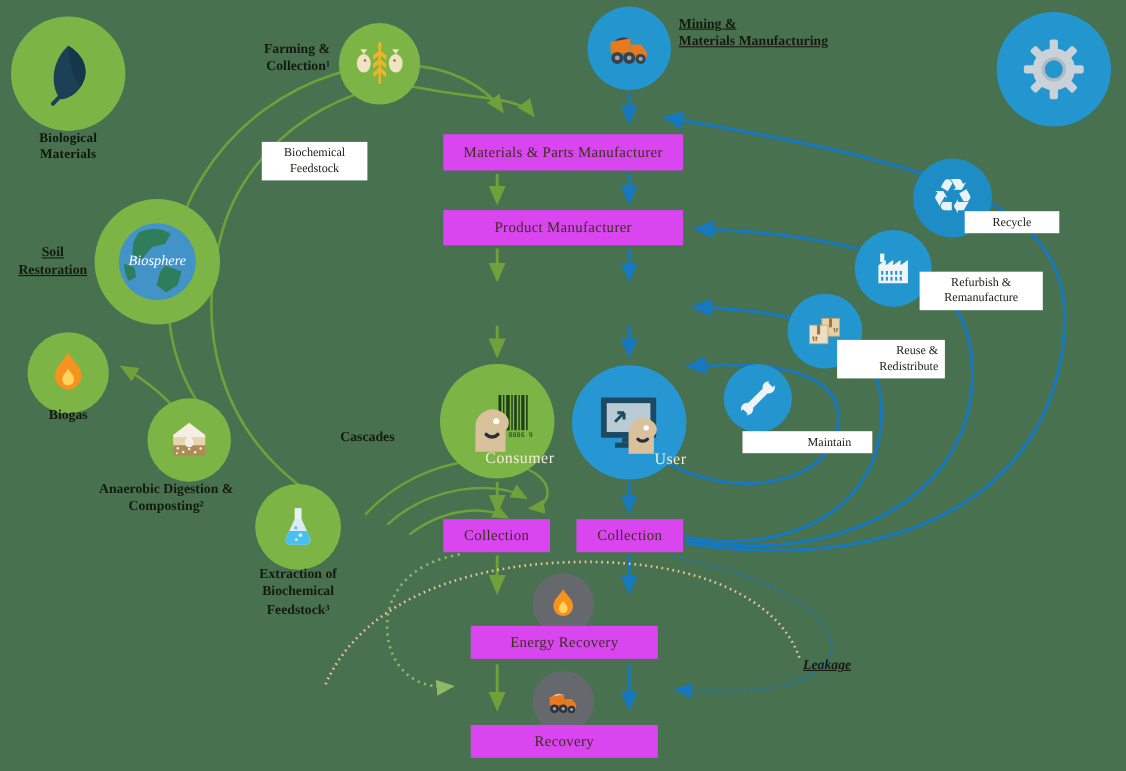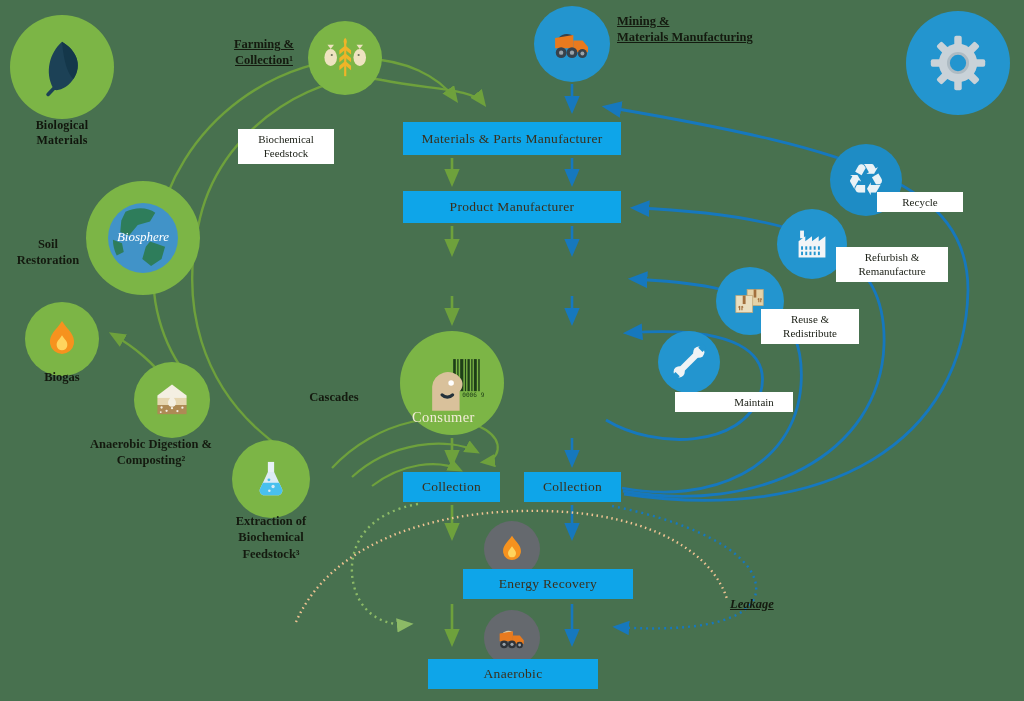--- a/index.html
+++ b/index.html
@@ -3,35 +3,35 @@
 <meta charset="utf-8">
 <style>
   html,body{margin:0;padding:0;background:#48714F;}
   #canvas{position:relative;width:1024px;height:701px;background:#48714F;overflow:hidden;
           font-family:"Liberation Serif", serif;}
   svg.arrows{position:absolute;left:0;top:0;z-index:1;}
   .circle{position:absolute;border-radius:50%;display:flex;align-items:center;justify-content:center;z-index:2;}
   .green{background:#7CB546;}
   .blue{background:#2395CF;}
   .gray{background:#65696E;}
-  .obox{position:absolute;background:#0ea5e9;display:flex;align-items:center;justify-content:center;
+  .obox{position:absolute;background:#d946ef;display:flex;align-items:center;justify-content:center;
         font-size:13.5px;color:#3A301C;z-index:3;letter-spacing:.3px;}
   .wlabel{position:absolute;background:#FFFFFF;color:#20241B;font-size:11px;line-height:1.3;
           text-align:center;padding:3px 6px;z-index:4;}
   .dlabel{position:absolute;color:#141A0F;font-weight:700;font-size:12.5px;line-height:1.3;
           text-align:center;z-index:4;}
   .title{position:absolute;color:#10150C;font-weight:800;font-size:12px;line-height:1.25;
          text-align:center;z-index:4;letter-spacing:.2px;}
-  .innerlabel{position:absolute;left:12px;right:0;bottom:9px;text-align:left;color:#F2ECD7;
+  .innerlabel{position:absolute;left:0;right:0;bottom:9px;text-align:right;color:#F2ECD7;
               font-size:14.5px;letter-spacing:.4px;}
   .bio-text{position:absolute;left:0;right:0;top:50%;transform:translateY(-58%);text-align:center;
             color:#FFFFFF;font-style:italic;font-size:13px;z-index:3;}
   .ital{font-style:italic;}
   .left{text-align:left;text-decoration:underline;}
-  .right{text-decoration:underline;}
+  .right{text-align:right;}
 </style>
 </head>
 <body>
 
 <div id="canvas">
 
   <svg class="arrows" width="1024" height="701" viewBox="0 0 1024 701">
     <defs>
       <marker id="mg" markerWidth="8" markerHeight="8" refX="5.5" refY="3" orient="auto">
         <path d="M0 0 L7 3 L0 6 Z" fill="#6EA13C"></path>
@@ -94,25 +94,25 @@
     </div>
   <div class="obox" style="left:403px;top:191px;width:218px;height:32px;">
       <span>Product Manufacturer</span>
     </div>
   <div class="obox" style="left:403px;top:472px;width:97px;height:30px;">
       <span>Collection</span>
     </div>
   <div class="obox" style="left:524px;top:472px;width:97px;height:30px;">
       <span>Collection</span>
     </div>
-  <div class="obox" style="left:428px;top:569px;width:170px;height:30px;margin-left:35px;">
+  <div class="obox" style="left:428px;top:569px;width:170px;height:30px;">
       <span>Energy Recovery</span>
     </div>
   <div class="obox" style="left:428px;top:659px;width:170px;height:30px;">
-      <span>Anaerobic</span>
+      <span>Recovery</span>
     </div>
 
   <div class="circle green" style="left:10px;top:15px;width:104px;height:104px;">
     <svg viewBox="0 0 24 24" width="62" height="62">
       <path d="M12 2.2 C17.5 5.5 20 11 16.5 16.5 C15 18.8 13 20.2 10.8 20.8 C9.8 21.1 9 21 8.6 20.2 C5.2 14 7.2 6.5 12 2.2 Z" fill="#1C4156"></path>
       <path d="M12 2.2 C17.5 5.5 20 11 16.5 16.5 C14.2 15.2 12.6 9.2 12 2.2 Z" fill="#14374A"></path>
       <path d="M8.8 20.3 L6.6 22.6" stroke="#1C4156" stroke-width="1.4" stroke-linecap="round"></path>
     </svg>
   </div>
   <div class="title" style="left:14px;top:118px;width:96px;">Biological Materials</div>
@@ -207,21 +207,21 @@
   <div class="circle blue" style="left:716px;top:267px;width:68px;height:68px;">
     <svg viewBox="0 0 24 24" width="46" height="46">
       <rect x="10.5" y="6" width="8.4" height="8.4" fill="#E5D3A8" stroke="#C2A878" stroke-width="0.4"></rect>
       <rect x="13.9" y="6" width="1.4" height="4.2" fill="#A2703D"></rect>
       <path d="M16.6 10.6 v2 M17.6 10.6 v2 M16.6 10.6 l-0.5 0.7 M17.6 10.6 l0.5 0.7" stroke="#A2703D" stroke-width="0.55" fill="none"></path>
       <rect x="4.6" y="9.2" width="8.8" height="8.8" fill="#EADFC0" stroke="#C2A878" stroke-width="0.4"></rect>
       <rect x="8.2" y="9.2" width="1.5" height="4.4" fill="#A2703D"></rect>
       <path d="M6.6 14.6 v2.2 M7.8 14.6 v2.2 M6.6 14.6 l-0.6 0.8 M7.8 14.6 l0.6 0.8" stroke="#A2703D" stroke-width="0.6" fill="none"></path>
     </svg>
   </div>
-  <div class="wlabel" style="left:761px;top:309px;width:86px;">Reuse &amp; Redistribute</div>
+  <div class="wlabel" style="left:761px;top:309px;width:86px;text-align:right;">Reuse &amp; Redistribute</div>
 
   <div class="circle blue" style="left:658px;top:331px;width:62px;height:62px;">
     <svg viewBox="0 0 24 24" width="42" height="42">
       <path d="M7.4 16.6 L16.6 7.4" stroke="#EFF3F5" stroke-width="3.6" stroke-linecap="round"></path>
       <circle cx="6.4" cy="17.6" r="3.2" fill="#EFF3F5"></circle>
       <rect x="2.6" y="18.4" width="3.4" height="3.4" fill="#2395CF" transform="rotate(45 4.3 20.1)"></rect>
       <circle cx="17.6" cy="6.4" r="3.2" fill="#EFF3F5"></circle>
       <rect x="18" y="2.2" width="3.4" height="3.4" fill="#2395CF" transform="rotate(45 19.7 3.9)"></rect>
     </svg>
   </div>
@@ -229,21 +229,21 @@
 
   <div class="circle green" style="left:86px;top:181px;width:114px;height:114px;">
     <svg viewBox="0 0 24 24" width="84" height="84">
       <circle cx="12" cy="12" r="10" fill="#4193C8"></circle>
       <path d="M7 4.5 C10 3 13.5 3.2 15.5 4.8 L14 7.3 L10.5 8.3 L8 11.3 L5.5 10.3 L5.8 7 Z" fill="#2E7D5B"></path>
       <path d="M14 13 L18.3 14.5 L17.3 18 L14.3 20 L11.8 18 L12.8 14.5 Z" fill="#2E7D5B"></path>
       <path d="M3.4 12.5 L6 13.5 L6.5 16 L4.5 17 C3.8 15.6 3.4 14 3.4 12.5 Z" fill="#2E7D5B"></path>
     </svg>
     <div class="bio-text">Biosphere</div>
   </div>
-  <div class="dlabel" style="left:10px;top:236px;width:76px;">Soil Restoration</div>
+  <div class="dlabel" style="left:10px;top:221px;width:76px;text-decoration:underline;">Soil Restoration</div>
 
   <div class="circle green" style="left:25px;top:302px;width:74px;height:74px;">
     <svg viewBox="0 0 24 24" width="46" height="46">
       <path d="M12 2.6 C15 7.4 19 9.6 18.2 14.6 A6.3 6.3 0 0 1 5.8 14.6 C5 9.6 9 7.4 12 2.6 Z" fill="#F6921E"></path>
       <path d="M12 10 C13.6 12.6 15.2 13.2 14.7 15.8 A2.8 2.8 0 0 1 9.3 15.8 C8.8 13.2 10.4 12.6 12 10 Z" fill="#FFD45E"></path>
     </svg>
   </div>
   <div class="dlabel" style="left:24px;top:369px;width:76px;">Biogas</div>
 
   <div class="circle green" style="left:134px;top:362px;width:76px;height:76px;">
@@ -289,20 +289,33 @@
           <rect x="21" y="3.8" width="0.5" height="11"></rect>
       </g>
       <text x="13" y="16.8" font-size="2.1" fill="#1E3E18" font-family="DejaVu Sans Mono, monospace">8 0006 9</text>
       <path d="M5.2 21.5 V13.2 A5.4 5.4 0 0 1 14.9 10.4 C16 11.7 15.8 13.8 14.6 14.9 L14.6 21.5 Z" fill="#D9C19B"></path>
       <circle cx="11.7" cy="12" r="0.95" fill="#FFFFFF"></circle>
       <path d="M8.6 16.1 a2.5 2.5 0 0 0 3.6 0" stroke="#23313A" stroke-width="1.1" fill="none" stroke-linecap="round"></path>
     </svg>
     <div class="innerlabel">Consumer</div>
   </div>
 
+  <div class="circle blue" style="left:520px;top:332px;width:104px;height:104px;background:#2697D3;">
+    <svg viewBox="0 0 24 24" width="70" height="70">
+      <rect x="3.2" y="4.2" width="17.2" height="12.6" rx="0.4" fill="#1D4A63"></rect>
+      <rect x="5" y="6" width="13.6" height="9" fill="#B9CBD4"></rect>
+      <path d="M7.6 11.8 L10.4 9 M10.4 9 h-2.1 M10.4 9 v2.1" stroke="#1D4A63" stroke-width="0.9" fill="none"></path>
+      <rect x="9.8" y="16.8" width="3.8" height="1.5" fill="#1D4A63"></rect>
+      <rect x="7.6" y="18.3" width="8.2" height="1.6" fill="#1D4A63"></rect>
+      <path d="M11.8 21.8 V14.8 A4.6 4.6 0 0 1 20 12.4 C20.9 13.5 20.8 15.3 19.7 16.2 L19.7 21.8 Z" fill="#D9C19B"></path>
+      <circle cx="17.3" cy="13.7" r="0.85" fill="#FFFFFF"></circle>
+      <path d="M14.7 17.2 a2.1 2.1 0 0 0 3 0" stroke="#23313A" stroke-width="1" fill="none" stroke-linecap="round"></path>
+    </svg>
+    <div class="innerlabel">User</div>
+  </div>
 
   <div class="circle gray" style="left:484px;top:521px;width:56px;height:56px;">
     <svg viewBox="0 0 24 24" width="34" height="34">
       <path d="M12 2.6 C15 7.4 19 9.6 18.2 14.6 A6.3 6.3 0 0 1 5.8 14.6 C5 9.6 9 7.4 12 2.6 Z" fill="#F6921E"></path>
       <path d="M12 10 C13.6 12.6 15.2 13.2 14.7 15.8 A2.8 2.8 0 0 1 9.3 15.8 C8.8 13.2 10.4 12.6 12 10 Z" fill="#FFD45E"></path>
     </svg>
   </div>
   <div class="circle gray" style="left:484px;top:610px;width:56px;height:56px;">
     <svg viewBox="0 0 24 24" width="38" height="38">
       <path d="M5.6 9.6 A4.2 3.1 0 0 1 12.4 8.2 L12.4 9.6 Z" fill="#D8C9A3"></path>

